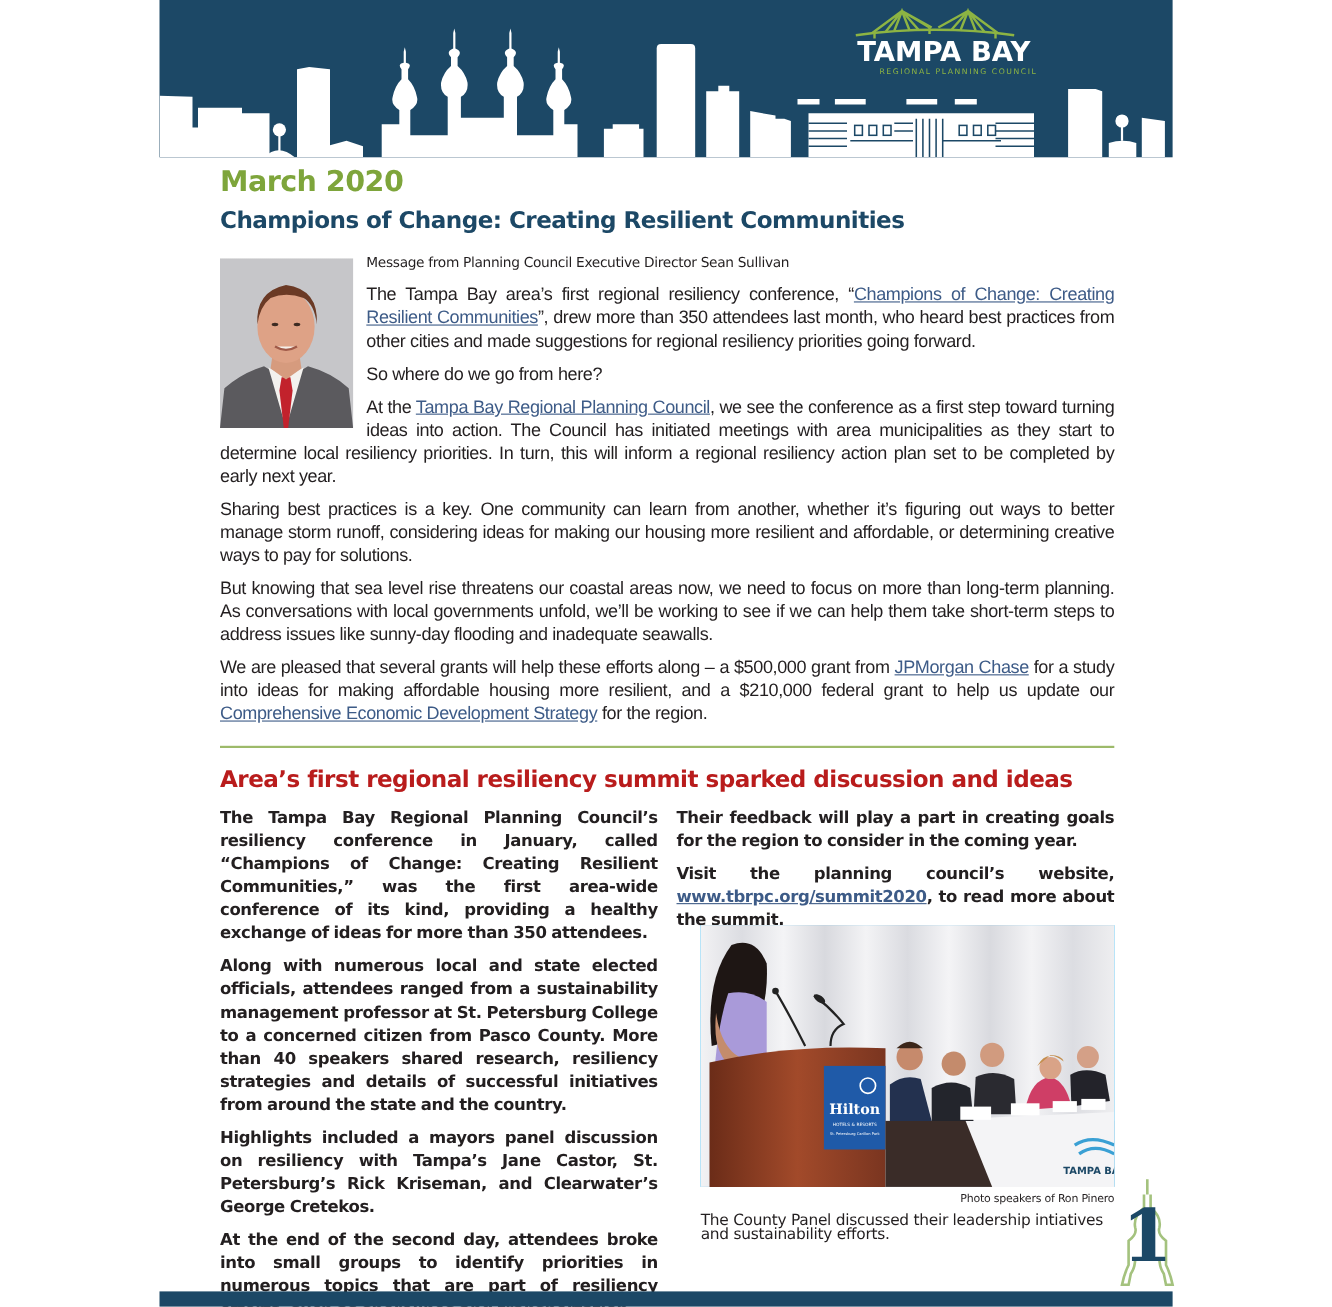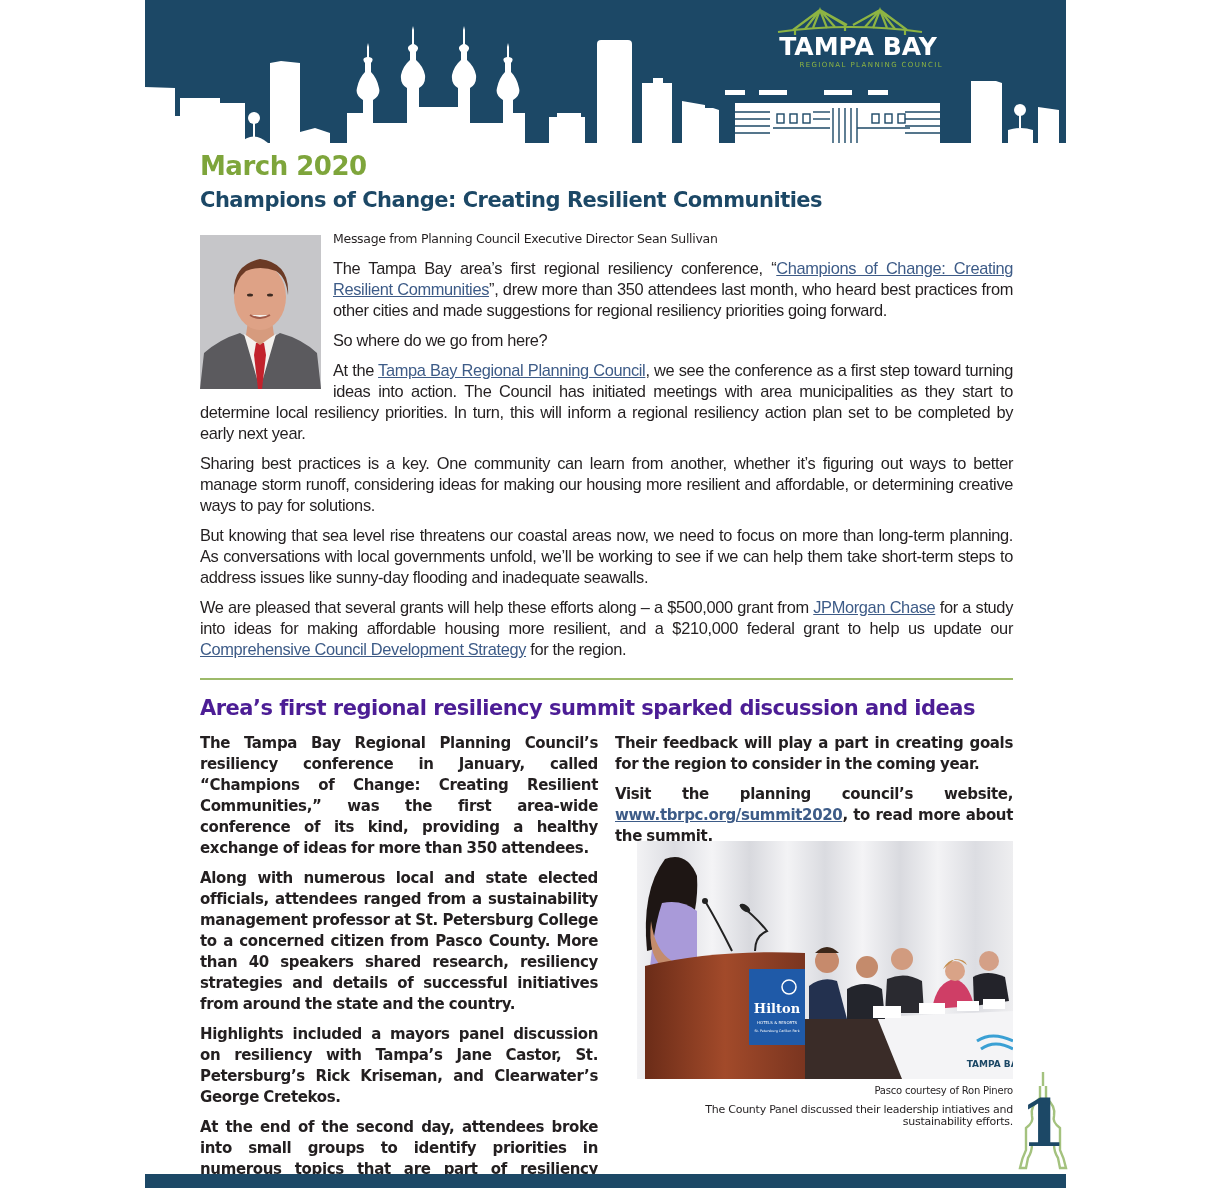--- a/index.html
+++ b/index.html
@@ -21,32 +21,32 @@
 
   .body-text { font-family: "Liberation Sans", sans-serif; font-size: 16.4px; line-height: 21px; color: #231f20; letter-spacing: -0.35px; }
   .body-text a, .link { color: #3d5b87; text-decoration: underline; text-decoration-color: #3d5b87; }
 
   .intro { position: absolute; left: 200px; top: 258px; width: 813px; }
   .intro p { margin-bottom: 9px; text-align: justify; }
   .intro .float-gap { float: left; width: 133px; height: 133px; }
 
   .divider { position: absolute; left: 200px; top: 678px; width: 813px; height: 2px; background: #9dba6a; }
 
-  .summit-title { position: absolute; left: 200px; top: 696px; font-family: "DejaVu Sans", sans-serif; font-weight: bold; font-size: 21px; color: #4c1d95; letter-spacing: -0.5px; }
+  .summit-title { position: absolute; left: 200px; top: 696px; font-family: "DejaVu Sans", sans-serif; font-weight: bold; font-size: 21px; color: #b91c1c; letter-spacing: -0.5px; }
 
   .col-left { position: absolute; left: 200px; top: 733px; width: 398px; }
   .col-right { position: absolute; left: 615px; top: 733px; width: 398px; }
   .col p { font-family: "DejaVu Sans", sans-serif; font-size: 15px; line-height: 21px; color: #231f20; text-align: justify; margin-bottom: 9px; letter-spacing: -0.35px; word-spacing: -0.5px; font-weight: bold; }
   .col-left p { text-align-last: left; }
 
   .event-photo { position: absolute; left: 637px; top: 841px; width: 376px; height: 238px; background: #0ea5e9; overflow: hidden; }
   .event-photo svg { width: 100%; height: 100%; display: block; }
 
   .photo-credit { position: absolute; left: 637px; top: 1085px; width: 376px; text-align: right; font-size: 10px; color: #231f20; letter-spacing: -0.2px; }
-  .photo-caption { position: absolute; left: 637px; top: 1104px; width: 376px; text-align: right; font-size: 11px; line-height: 12px; color: #231f20; letter-spacing: -0.25px; }
+  .photo-caption { position: absolute; left: 637px; top: 1104px; width: 376px; text-align: left; font-size: 14px; line-height: 12px; color: #231f20; letter-spacing: -0.25px; }
 
   .page-num-wrap { position: absolute; left: 1018px; top: 1070px; width: 50px; height: 104px; }
   .page-num-wrap svg { width: 100%; height: 100%; }
   .page-num { position: absolute; left: 0; top: 20px; width: 50px; text-align: center; font-family: "DejaVu Serif", serif; font-weight: bold; font-size: 66px; line-height: 1; color: #1c4866; }
 
   .footer-band { position: absolute; left: 145px; top: 1174px; width: 921px; height: 14px; background: #1c4866; }
 </style>
 </head>
 <body>
 
@@ -154,21 +154,21 @@
 
 <div class="byline">Message from Planning Council Executive Director Sean Sullivan</div>
 
 <div class="intro body-text">
   <div class="float-gap"></div>
   <p><span>The Tampa Bay area’s first regional resiliency conference, “</span><a>Champions of Change: Creating Resilient Communities</a><span>”, drew more than 350 attendees last month, who heard best practices from other cities and made suggestions for regional resiliency priorities going forward.</span></p>
   <p>So where do we go from here?</p>
   <p><span>At the </span><a>Tampa Bay Regional Planning Council</a><span>, we see the conference as a first step toward turning ideas into action. The Council has initiated meetings with area municipalities as they start to determine local resiliency priorities. In turn, this will inform a regional resiliency action plan set to be completed by early next year.</span></p>
   <p>Sharing best practices is a key. One community can learn from another, whether it’s figuring out ways to better manage storm runoff, considering ideas for making our housing more resilient and affordable, or determining creative ways to pay for solutions.</p>
   <p>But knowing that sea level rise threatens our coastal areas now, we need to focus on more than long-term planning. As conversations with local governments unfold, we’ll be working to see if we can help them take short-term steps to address issues like sunny-day flooding and inadequate seawalls.</p>
-  <p><span>We are pleased that several grants will help these efforts along – a $500,000 grant from </span><a>JPMorgan Chase</a><span> for a study into ideas for making affordable housing more resilient, and a $210,000 federal grant to help us update our </span><a>Comprehensive Council Development Strategy</a><span> for the region.</span></p>
+  <p><span>We are pleased that several grants will help these efforts along – a $500,000 grant from </span><a>JPMorgan Chase</a><span> for a study into ideas for making affordable housing more resilient, and a $210,000 federal grant to help us update our </span><a>Comprehensive Economic Development Strategy</a><span> for the region.</span></p>
 </div>
 
 <div class="divider"></div>
 
 <div class="summit-title">Area’s first regional resiliency summit sparked discussion and ideas</div>
 
 <div class="col col-left">
   <p>The Tampa Bay Regional Planning Council’s resiliency conference in January, called “Champions of Change: Creating Resilient Communities,” was the first area-wide conference of its kind, providing a healthy exchange of ideas for more than 350 attendees.</p>
   <p>Along with numerous local and state elected officials, attendees ranged from a sustainability management professor at St. Petersburg College to a concerned citizen from Pasco County. More than 40 speakers shared research, resiliency strategies and details of successful initiatives from around the state and the country.</p>
   <p>Highlights included a mayors panel discussion on resiliency with Tampa’s Jane Castor, St. Petersburg’s Rick Kriseman, and Clearwater’s George Cretekos.</p>
@@ -242,21 +242,21 @@
     <rect x="282" y="162" width="26" height="11" fill="#ffffff"></rect>
     <rect x="320" y="160" width="22" height="10" fill="#ffffff"></rect>
     <rect x="346" y="158" width="22" height="10" fill="#ffffff"></rect>
 
     <path d="M340 200 Q355 190 376 200" stroke="#3aa0d4" stroke-width="3" fill="none"></path>
     <path d="M344 208 Q358 198 376 208" stroke="#3aa0d4" stroke-width="3" fill="none"></path>
     <text x="358" y="226" fill="#1c4866" font-family="DejaVu Sans, sans-serif" font-size="9" font-weight="bold" text-anchor="middle">TAMPA BAY</text>
   </svg>
 </div>
 
-<div class="photo-credit">Pasco courtesy of Ron Pinero</div>
+<div class="photo-credit">Photo speakers of Ron Pinero</div>
 <div class="photo-caption">The County Panel discussed their leadership intiatives and sustainability efforts.</div>
 
 <div class="page-num-wrap">
   <svg viewBox="0 0 50 104">
     <path d="M25 2 L25 16 M22 16 L22 28 Q12 36 14 46 Q16 52 8 58 L8 80 Q4 88 2 98 L8 98 L10 88 Q14 82 14 74 M28 16 L28 28 Q38 36 36 46 Q34 52 42 58 L42 80 Q46 88 48 98 L42 98 L40 88 Q36 82 36 74" stroke="#a4c27e" stroke-width="2.4" fill="none"></path>
   </svg>
   <div class="page-num">1</div>
 </div>
 
 <div class="footer-band"></div>

